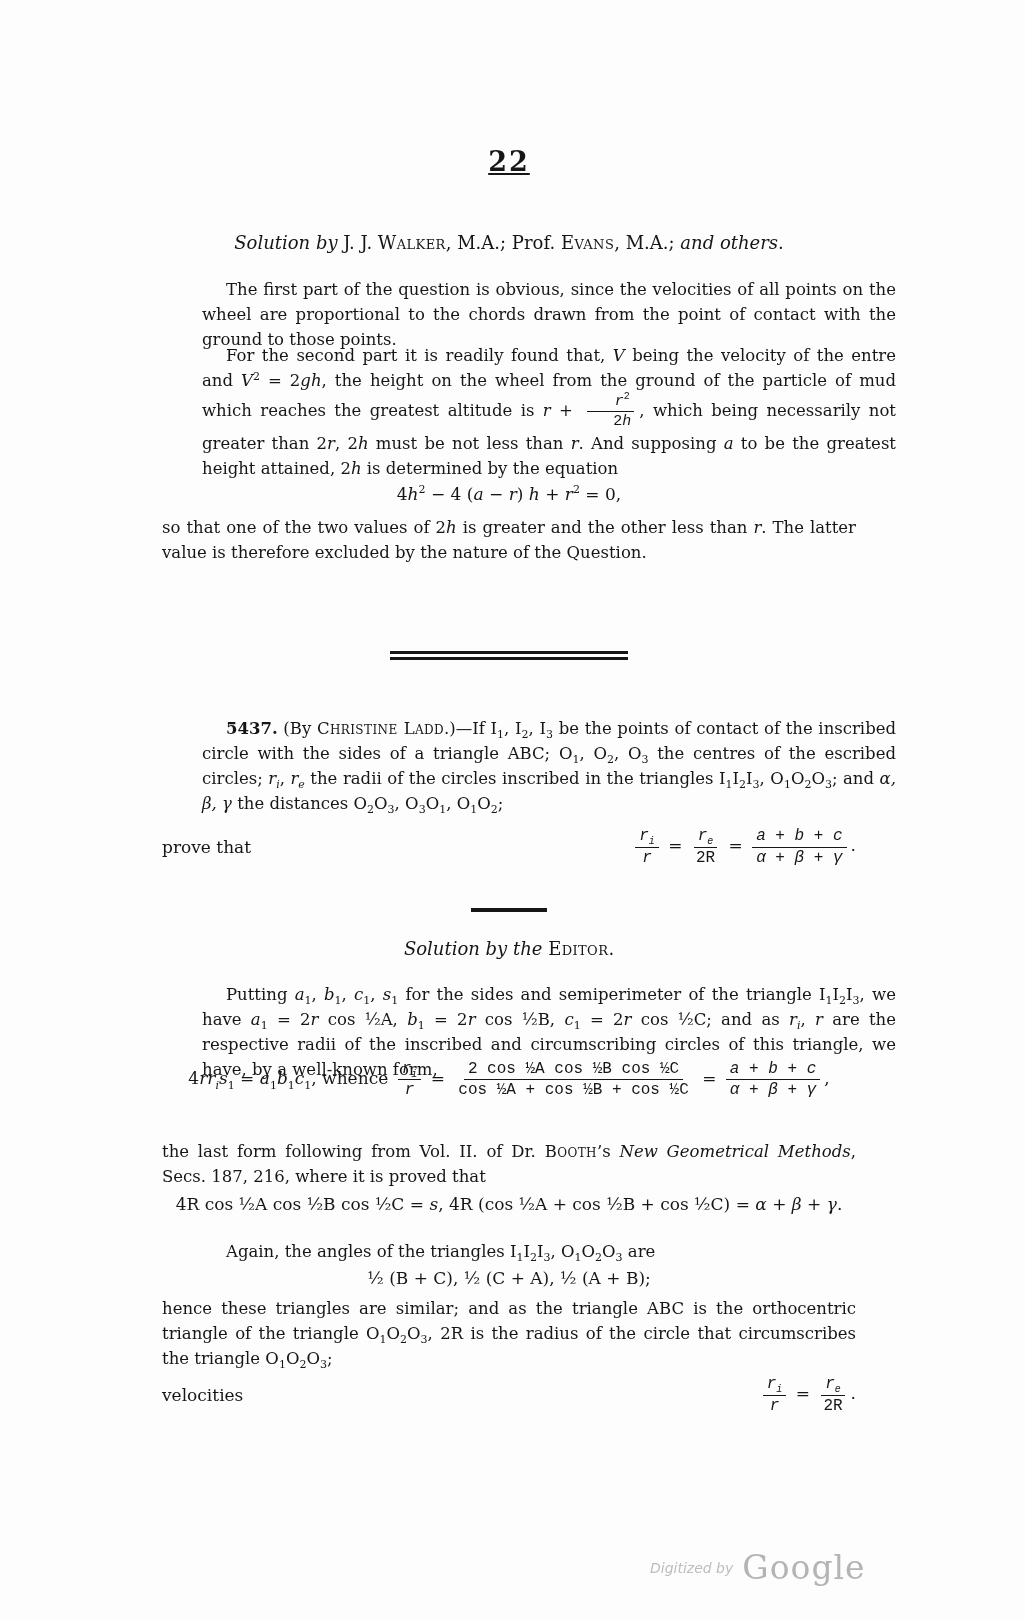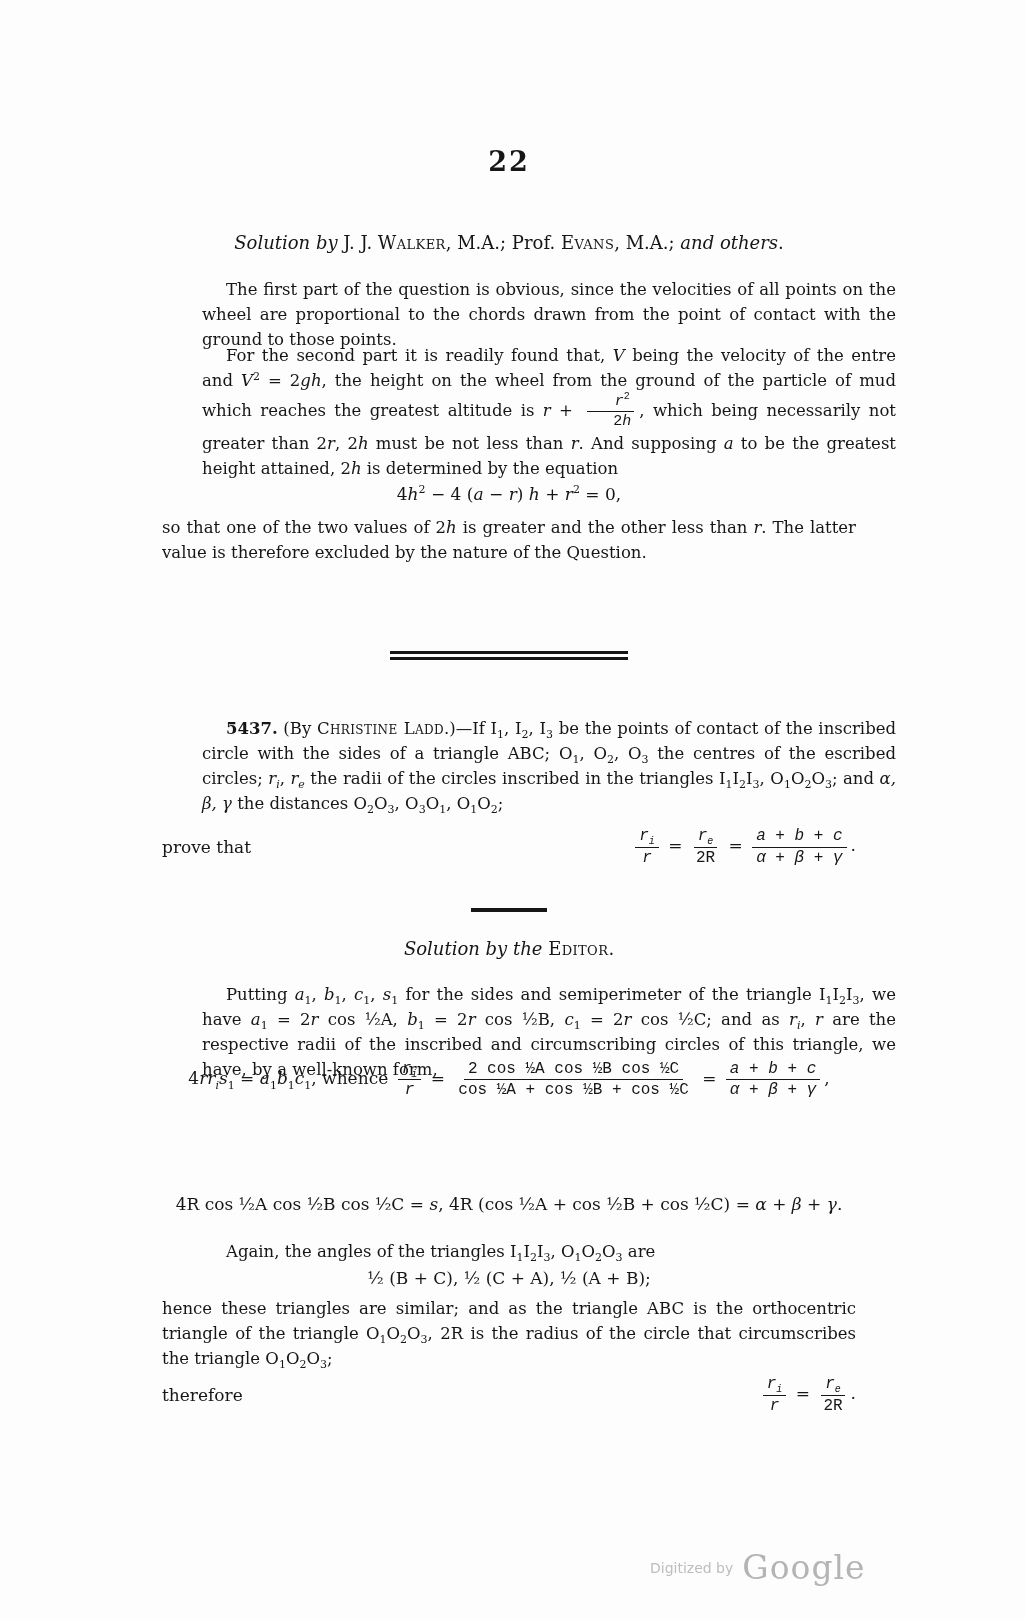--- a/index.html
+++ b/index.html
@@ -8,21 +8,21 @@
     background:#f6f6f6;
     font-family:"DejaVu Serif", serif;
   }
   .page{
     position:relative;width:1025px;height:1620px;
     background:#fdfdfd;color:#161616;overflow:hidden;
   }
   .column{position:absolute;left:162px;top:0;width:694px;height:1620px;}
   .column > *{position:absolute;left:0;width:100%;margin:0;box-sizing:border-box;}
 
-  .page-number{top:146px;text-align:center;font-size:27px;font-weight:bold;letter-spacing:2px;}
+  .page-number{top:146px;text-align:center;font-size:27px;font-weight:bold;letter-spacing:2px;text-decoration:underline;}
   .attribution{text-align:center;font-size:18px;white-space:nowrap;}
   .para{font-size:16.5px;line-height:25px;text-align:justify;}
   .indent{text-indent:24px;margin-left:40px;}
   .equation{text-align:center;font-size:17px;}
   .eq-row{display:flex;justify-content:flex-end;align-items:center;height:54px;font-size:17px;}
   .eq-label{position:absolute;left:0;top:50%;transform:translateY(-50%);font-size:17px;}
 
   .rule-double{left:50%;transform:translateX(-50%);width:238px;height:9px;
     border-top:3px solid #161616;border-bottom:3px solid #161616;}
   .rule-short{left:50%;transform:translateX(-50%);width:76px;height:3.5px;background:#161616;}
@@ -36,21 +36,21 @@
 
   .frac{display:inline-flex;flex-direction:column;align-items:center;
     vertical-align:middle;margin:0 4px;line-height:1.15;font-family:Liberation Mono, monospace;}
   .frac .num{padding:0 4px 1px;border-bottom:1.5px solid #161616;}
   .frac .den{padding:1px 4px 0;}
   .para .frac{font-size:15px;}
   .equation .frac,.eq-row .frac{font-size:16px;}
   .frac .st-sub,.frac .st-sup{font-size:10px;}
 
   .watermark{position:absolute;left:650px;top:1548px;display:flex;align-items:center;gap:9px;}
-  .wm-prefix{font-family:"DejaVu Sans", sans-serif;font-size:14px;color:#bdbdbd;}
+  .wm-prefix{font-family:"DejaVu Sans", sans-serif;font-size:14px;color:#bdbdbd;font-style:italic;}
   .wm-brand{font-family:"DejaVu Serif", serif;font-size:33px;color:#b4b4b4;letter-spacing:1px;}
 </style>
 </head>
 <body>
 
 <div class="page">
   <div class="column">
 
     <div class="page-number" style="top:146px">22</div>
 
@@ -95,31 +95,32 @@
           <span class="num"><span class="st-i">r</span><span class="st-sub st-i">i</span></span>
           <span class="den"><span class="st-i">r</span></span>
         </span><span> = </span><span class="frac">
           <span class="num"><span>2 cos ½A cos ½B cos ½C</span></span>
           <span class="den"><span>cos ½A + cos ½B + cos ½C</span></span>
         </span><span> = </span><span class="frac">
           <span class="num"><span class="st-i">a</span><span> + </span><span class="st-i">b</span><span> + </span><span class="st-i">c</span></span>
           <span class="den"><span class="st-i">α</span><span> + </span><span class="st-i">β</span><span> + </span><span class="st-i">γ</span></span>
         </span><span>,</span></div>
 
+    <p class="para" style="top:1139px"><span>the last form following from Vol. II. of Dr. </span><span class="st-sc">Booth</span><span>’s </span><span class="st-i">New Geometrical Methods</span><span>, Secs. 187, 216, where it is proved that</span></p>
 
     <div class="equation" style="top:1194px"><span>4R cos ½A cos ½B cos ½C = </span><span class="st-i">s</span><span>,   4R (cos ½A + cos ½B + cos ½C) = </span><span class="st-i">α</span><span> + </span><span class="st-i">β</span><span> + </span><span class="st-i">γ</span><span>.</span></div>
 
     <p class="para indent" style="top:1239px"><span>Again, the angles of the triangles I</span><span class="st-sub">1</span><span>I</span><span class="st-sub">2</span><span>I</span><span class="st-sub">3</span><span>, O</span><span class="st-sub">1</span><span>O</span><span class="st-sub">2</span><span>O</span><span class="st-sub">3</span><span> are</span></p>
 
     <div class="equation" style="top:1268px"><span>½ (B + C),   ½ (C + A),   ½ (A + B);</span></div>
 
     <p class="para" style="top:1296px"><span>hence these triangles are similar; and as the triangle ABC is the orthocentric triangle of the triangle O</span><span class="st-sub">1</span><span>O</span><span class="st-sub">2</span><span>O</span><span class="st-sub">3</span><span>, 2R is the radius of the circle that circumscribes the triangle O</span><span class="st-sub">1</span><span>O</span><span class="st-sub">2</span><span>O</span><span class="st-sub">3</span><span>;</span></p>
 
     <div class="eq-row" style="top:1368px">
-      <span class="eq-label"><span>therefore</span></span>
+      <span class="eq-label"><span>velocities</span></span>
       <span class="eq-inline"><span class="frac">
             <span class="num"><span class="st-i">r</span><span class="st-sub st-i">i</span></span>
             <span class="den"><span class="st-i">r</span></span>
           </span><span> = </span><span class="frac">
             <span class="num"><span class="st-i">r</span><span class="st-sub st-i">e</span></span>
             <span class="den"><span>2R</span></span>
           </span><span>.</span></span>
     </div>
 
   </div>

